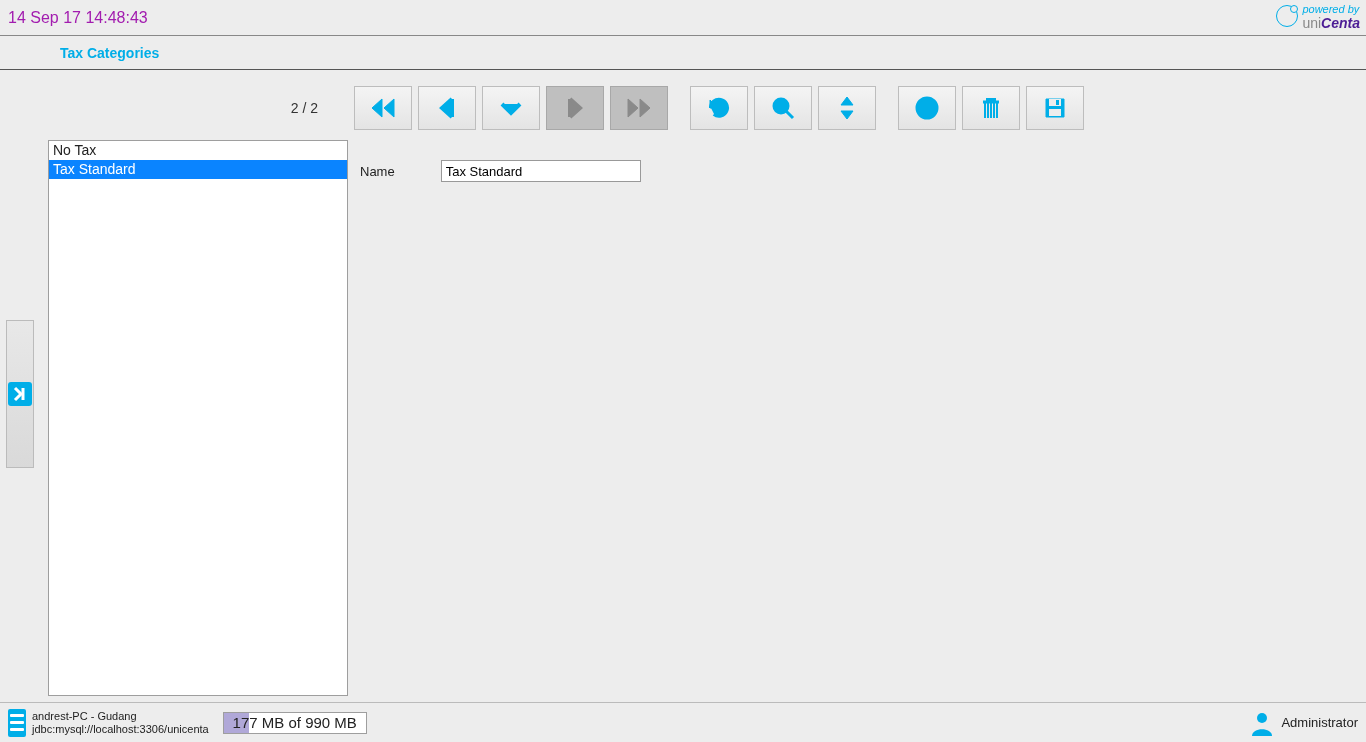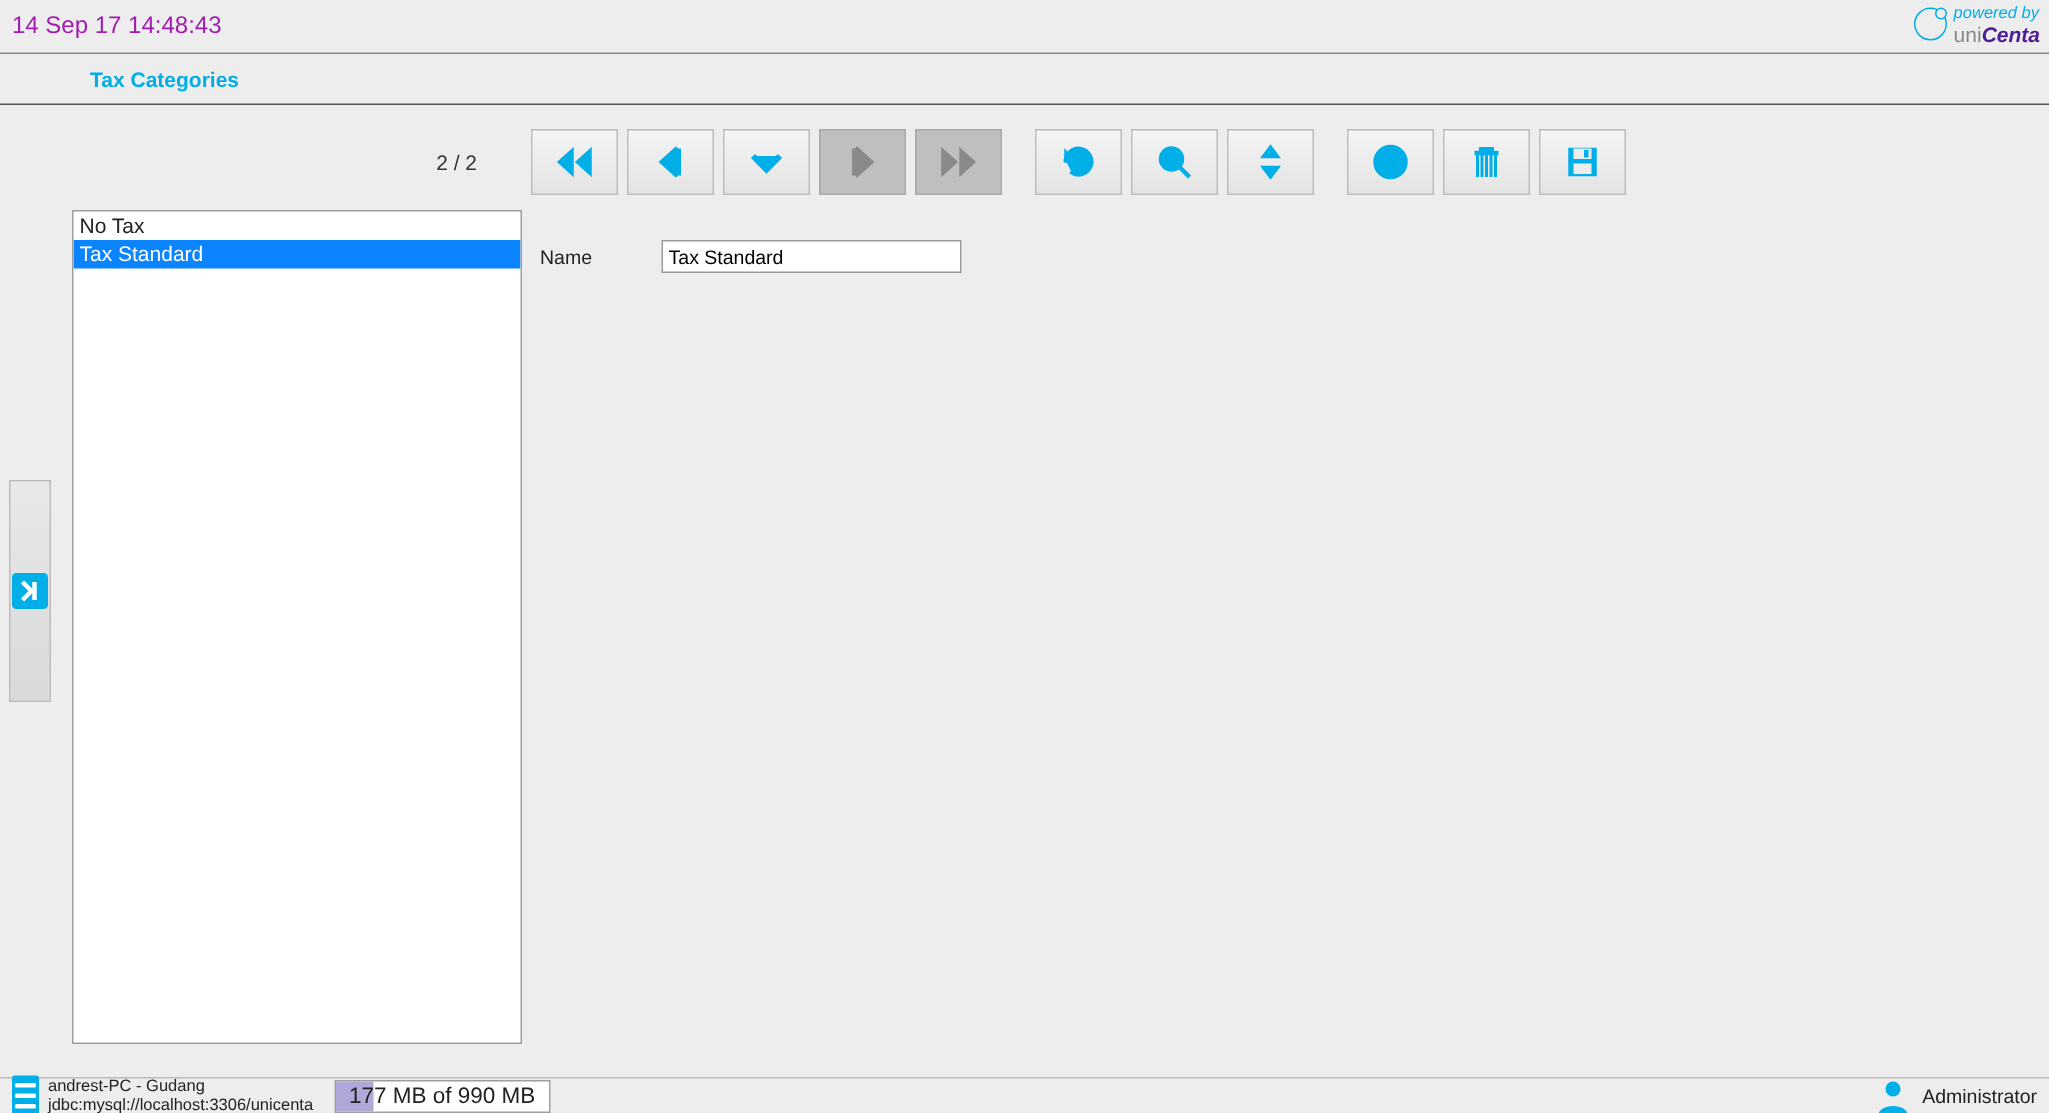--- a/index.html
+++ b/index.html
@@ -117,21 +117,21 @@
     flex: 1; padding: 20px 12px;
   }
   .form-row { display: flex; align-items: center; gap: 46px; }
   .form-row label { font-size: 13px; }
   .form-row input[type=text] {
     width: 200px; height: 22px; padding: 0 4px;
     border: 1px solid #999; font-size: 13px;
     background: #fff;
   }
   .status-bar {
-    position: absolute; left: 0; right: 0; bottom: 0; height: 24px;
+    position: absolute; left: 0; right: 0; bottom: 0; height: 40px;
     border-top: 1px solid #bbb;
     background: #ededed;
     display: flex; align-items: center;
     padding: 0 8px;
   }
   .status-left { display: flex; align-items: center; gap: 6px; }
   .db-icon {
     width: 18px; height: 28px; background: #00aee8;
     display: flex; flex-direction: column; justify-content: space-evenly;
     padding: 2px;

